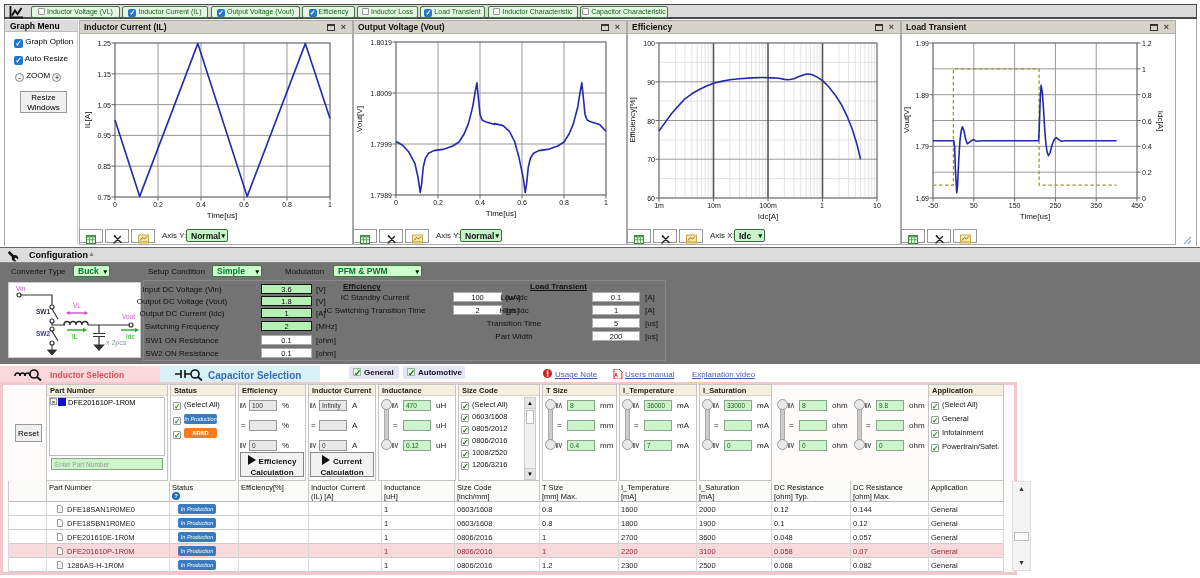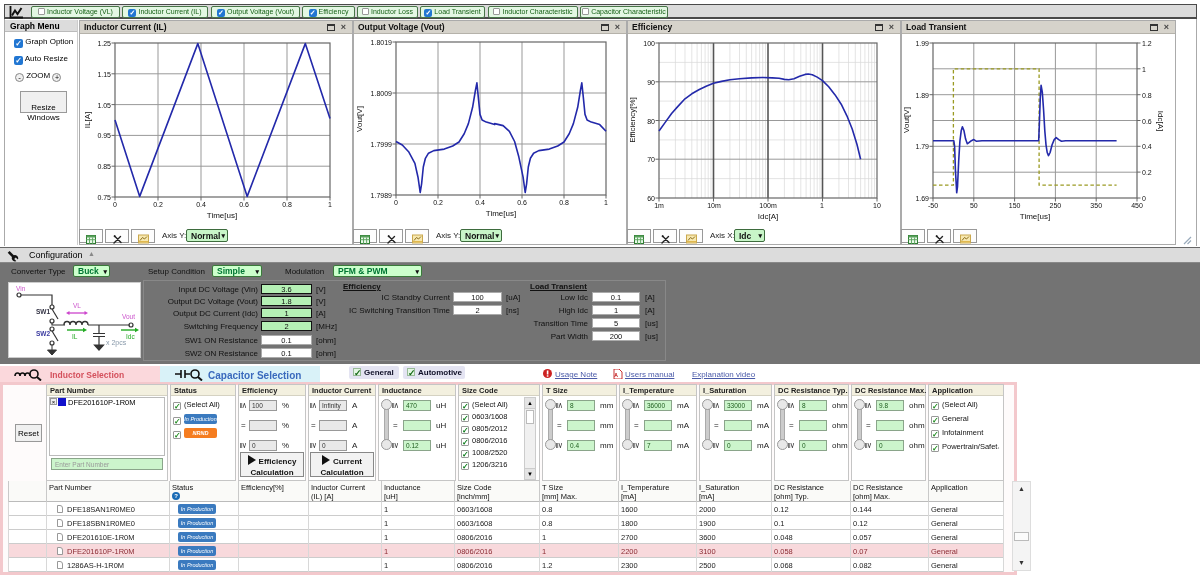--- a/index.html
+++ b/index.html
@@ -29,21 +29,21 @@
 .cs .olive{fill:none;stroke:#9a9a22;stroke-width:1.3;stroke-dasharray:3.5,2.5}
 .cs .tk{font-size:7px;fill:#111}
 .cs .ax{font-size:8px;fill:#111}
 
 #cfghdr{position:absolute;left:0;top:247px;width:1200px;height:16px;background:#dcdcdc;border-top:1.5px solid #666;border-bottom:1.5px solid #888}
 .lbl{position:absolute;font-size:8px;color:#111;white-space:nowrap}
 .gdd{position:absolute;background:#cfc;border:1px solid #3a7a3a;border-radius:2px;font-size:8.5px;font-weight:bold;color:#073;line-height:11px;padding-left:4px;height:12px}
 .inp{position:absolute;height:10px;font-size:7.5px;line-height:9px;text-align:center;color:#111}
 .ginp{background:#b5f0b5;border:1.5px solid #111}
 .winp{background:#fff;border:1px solid #aaa}
-.r{text-align:right}
+.r{text-align:center}
 .grp{font-size:8px;font-weight:bold;text-decoration:underline;position:absolute;color:#111}
 .pill{position:absolute;top:2px;height:13px;background:#e4e4f2;border-radius:2px;font-size:8px;font-weight:bold;color:#101028;line-height:13px;white-space:nowrap}
 .gcb{display:inline-block;width:8px;height:8px;background:#e3f6e3;border:1px solid #9b9;color:#0a2;font-size:9px;line-height:8px;font-weight:bold;vertical-align:-1px;margin:0 3px 0 4px;color:#161}
 .link{position:absolute;top:6px;font-size:8px;color:#4a5aa8;text-decoration:underline;white-space:nowrap}
 .fcol{position:absolute;background:#fff;border:1px solid #c5c5c5}
 .fhdr{height:11px;background:#f3f0df;border-bottom:1px solid #d5d2c2;font-size:7.5px;font-weight:bold;color:#222;line-height:11px;padding-left:3px;white-space:nowrap}
 .lequ{position:absolute;font-size:8px;color:#333;transform:rotate(90deg)}
 .fgi{position:absolute;height:11px;background:#cf9;background:#ccf5cc;border:1px solid #8aa58a;font-size:6.5px;line-height:10px;color:#1c5c1c;padding-left:2px}
 .fwi{position:absolute;height:11px;background:#e9e9e9;border:1px solid #999;font-size:6.5px;line-height:10px;color:#333;padding-left:2px}
 .funit{position:absolute;font-size:8px;color:#222}
@@ -74,21 +74,21 @@
     <div class="tgl" style="left:415px;width:65px"><span class="cbc">✓</span>Load Transient</div>
     <div class="tgl" style="left:483px;width:90px"><span class="cb"></span>Inductor Characteristic</div>
     <div class="tgl" style="left:575px;width:88px"><span class="cb"></span>Capacitor Characteristic</div>
   </div>
 <div id="charts">
 <div id="gmenu">
 <div style="height:12px;background:#dcdcdc;border-bottom:1px solid #bbb;font-weight:bold;font-size:8.5px;line-height:12px;padding-left:5px">Graph Menu</div>
 <div style="position:absolute;left:9px;top:17px"><span style="display:inline-block;width:9px;height:9px;background:#2176d2;border-radius:2px;color:#fff;font-size:8px;line-height:9px;text-align:center;font-weight:bold;vertical-align:-2px">✓</span> Graph Option</div>
 <div style="position:absolute;left:9px;top:34px"><span style="display:inline-block;width:9px;height:9px;background:#2176d2;border-radius:2px;color:#fff;font-size:8px;line-height:9px;text-align:center;font-weight:bold;vertical-align:-2px">✓</span> Auto Resize</div>
 <div style="position:absolute;left:10px;top:51px"><span style="display:inline-block;width:9px;height:9px;background:#f0f0f0;border:1px solid #888;border-radius:50%;text-align:center;line-height:8px;font-size:8px;vertical-align:-2px">-</span> ZOOM <span style="display:inline-block;width:9px;height:9px;background:#f0f0f0;border:1px solid #888;border-radius:50%;text-align:center;line-height:8px;font-size:7px;vertical-align:-2px">+</span></div>
-<div style="position:absolute;left:15px;top:71px;width:47px;height:22px;background:#f0f0f0;border:1px solid #999;text-align:center;font-size:8px;line-height:10px;padding-top:11px">Resize<br>Windows</div>
+<div style="position:absolute;left:15px;top:71px;width:47px;height:22px;background:#f0f0f0;border:1px solid #999;text-align:center;font-size:8px;line-height:10px;padding-top:1px">Resize<br>Windows</div>
 </div>
 <div class="win" style="left:74px;width:274px">
 <div class="wtitle">Inductor Current (IL)<div class="wmax" style="right:17px"></div><div class="wx" style="right:6px">×</div></div>
 </div>
 <div class="win" style="left:348px;width:274px">
 <div class="wtitle">Output Voltage (Vout)<div class="wmax" style="right:17px"></div><div class="wx" style="right:6px">×</div></div>
 </div>
 <div class="win" style="left:622px;width:274px">
 <div class="wtitle">Efficiency<div class="wmax" style="right:17px"></div><div class="wx" style="right:6px">×</div></div>
 </div>
@@ -308,21 +308,21 @@
     <path d="M8,1 L1,8 M8,4.5 L4.5,8" stroke="#9ab" stroke-width="1.2"></path>
   </svg>
 <div id="cfghdr">
 <svg style="position:absolute;left:6px;top:1px" width="14" height="14" viewBox="0 0 14 14">
       <g transform="rotate(45 7 7)">
         <rect x="1" y="5.9" width="8" height="2.6" fill="#111"></rect>
         <circle cx="10" cy="7.2" r="3.1" fill="#111"></circle>
         <rect x="10" y="6.1" width="4" height="2.2" fill="#dcdcdc"></rect>
       </g>
     </svg>
-<span style="position:absolute;left:29px;top:2px;font-size:9px;font-weight:normal">Configuration</span>
+<span style="position:absolute;left:29px;top:2px;font-size:9px;font-weight:bold">Configuration</span>
 <span style="position:absolute;left:88px;top:2px;font-size:7px;color:#888">▲</span>
 </div>
 <div class="abs" style="left:0;top:263px;width:1200px;height:101px;background:#737373">
     <div class="lbl" style="left:11px;top:4px">Converter Type</div>
     <div class="gdd" style="left:73px;top:2px;width:37px">Buck<span class="dda">▾</span></div>
     <div class="lbl" style="left:148px;top:4px">Setup Condition</div>
     <div class="gdd" style="left:212px;top:2px;width:50px">Simple<span class="dda">▾</span></div>
     <div class="lbl" style="left:285px;top:4px">Modulation</div>
     <div class="gdd" style="left:333px;top:2px;width:89px">PFM &amp; PWM<span class="dda">▾</span></div>
     <div class="abs" style="left:8px;top:19px;width:133px;height:76px;border:1px solid #ccc;background:#fff">
@@ -445,26 +445,20 @@
       <div class="fhdr">Size Code</div>
     </div>
     <div class="fcol" style="left:542px;top:20px;width:75px;height:97px">
       <div class="fhdr">T Size</div>
     </div>
     <div class="fcol" style="left:619px;top:20px;width:78px;height:97px">
       <div class="fhdr">I_Temperature</div>
     </div>
     <div class="fcol" style="left:699px;top:20px;width:73px;height:97px">
       <div class="fhdr">I_Saturation</div>
-    </div>
-    <div class="fcol" style="left:774px;top:20px;width:75px;height:97px">
-      <div class="fhdr">DC Resistance Typ.</div>
-    </div>
-    <div class="fcol" style="left:851px;top:20px;width:75px;height:97px">
-      <div class="fhdr">DC Resistance Max.</div>
     </div>
     <div class="fcol" style="left:928px;top:20px;width:76px;height:97px">
       <div class="fhdr">Application</div>
     </div>
     <div class="abs" style="left:15px;top:60px;width:27px;height:18px;background:#f0f0f0;border:1px solid #999;font-size:8px;text-align:center;line-height:17px">Reset</div>
     <div class="abs" style="left:49px;top:33px;width:116px;height:59px;border:1px solid #bbb;background:#fff;font-size:7.5px">
 <span style="display:inline-block;width:7px;height:7px;border:1px solid #999;background:#eee;font-size:6px;line-height:6px;text-align:center;vertical-align:1px">×</span><span style="display:inline-block;width:8px;height:8px;background:#1111cc;margin:0 2px 0 1px;vertical-align:-1px"></span>DFE201610P-1R0M</div>
     <div class="abs" style="left:51px;top:94px;width:112px;height:12px;background:#ccf5cc;border:1px solid #8aa58a;font-size:6.5px;color:#999;line-height:11px;padding-left:3px">Enter Part Number</div>
     <div class="fcbrow" style="left:173px;top:36px"><span class="fcb">✓</span>(Select All)</div>
 <div class="fcbrow" style="left:173px;top:51px"><span class="fcb">✓</span></div>

